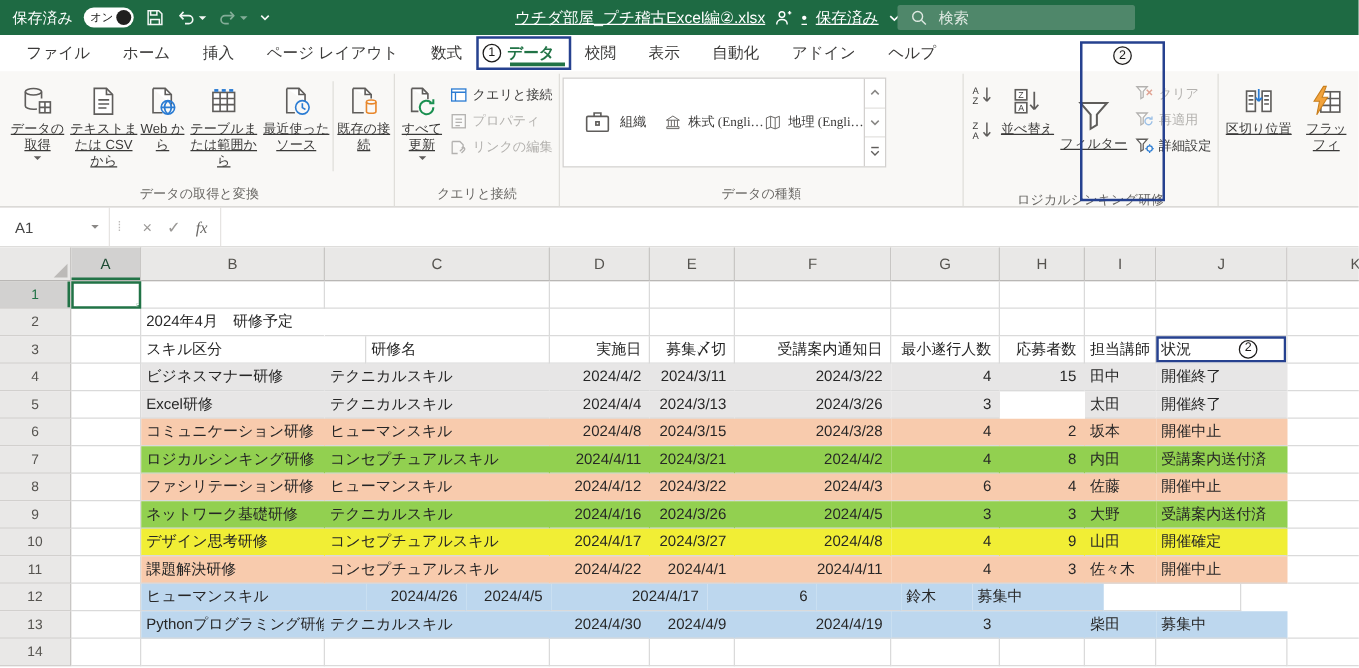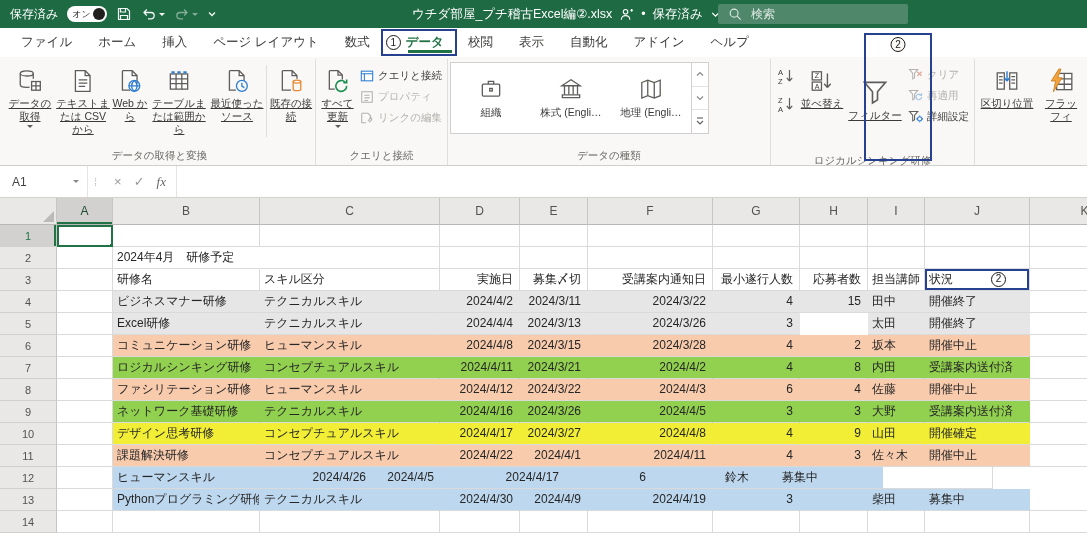--- a/index.html
+++ b/index.html
@@ -11,21 +11,21 @@
     display:flex; align-items:center; font-size:12px; }
   .tb-left { display:flex; align-items:center; gap:9px; padding-left:10px; }
   .toggle { position:relative; width:40px; height:16px; background:#fff; border-radius:9px;
     display:flex; align-items:center; cursor:pointer; }
   .toggle-txt { color:#1b1a19; font-size:9px; margin-left:5px; }
   .knob { position:absolute; right:2px; width:12px; height:12px; border-radius:50%; background:#201f1e; }
   .tb-btn { display:flex; align-items:center; gap:2px; cursor:pointer; opacity:.95; }
   .tb-btn.dis { opacity:.45; }
   .caret-w { width:0; height:0; border:3px solid transparent; border-top-color:#fff; margin-top:3px; }
   .tb-title { position:absolute; left:412px; top:0; height:28px; display:flex; align-items:center;
-    gap:7px; font-size:12.5px; white-space:nowrap; }
+    gap:7px; font-size:12.5px; white-space:nowrap;text-decoration:underline; }
   .searchbox { position:absolute; left:718px; top:4px; width:190px; height:20px;
     background:#4f876a; border-radius:2px; display:flex; align-items:center; gap:9px;
     padding-left:10px; color:#dfe9e2; font-size:12px; cursor:text; }
 
   
   .tabrow { height:29px; background:#fff; display:flex; align-items:center;
     padding-left:8px; font-size:12.5px; color:#3b3a39; }
   .tab { padding:6px 13px 7px; cursor:pointer; white-space:nowrap; }
   .tab.active { color:#217346; font-weight:bold; }
   .tab-annot { display:flex; align-items:center; border:2px solid #26418f; height:27px;
@@ -48,22 +48,22 @@
   .bigbtn .ic { height:32px; display:flex; align-items:center; }
   .blabel { display:flex; flex-direction:column; align-items:center;text-decoration:underline; }
   .dcaret { width:0; height:0; border:3.5px solid transparent; border-top-color:#5f5d5b; margin:2px auto 0; }
   .vdiv { width:1px; background:#e0deda; height:72px; margin:4px 2px 0; }
   .smallstack { display:flex; flex-direction:column; justify-content:flex-start; gap:3px; padding-top:6px; }
   .smallbtn { display:flex; align-items:center; gap:4px; font-size:10.5px; color:#3b3a39; height:18px;
     padding:0 3px; cursor:pointer; white-space:nowrap; }
   .smallbtn.dis { color:#b3b1ae; }
   .smallbtn.dis svg { opacity:.45; }
   .gallery { border:1px solid #d2d0ce; background:#fff; display:flex; height:72px; margin-top:3px; }
-  .gitem { width:80px; display:flex; flex-direction:column; align-items:center; justify-content:center;
-    gap:5px; font-size:10.5px; color:#3b3a39; cursor:pointer; white-space:nowrap; overflow:hidden; }
+  .gitem { width:80px; display:flex; flex-direction:row; align-items:center; justify-content:center;
+    gap:5px; font-size:10.5px; color:#3b3a39; cursor:pointer; white-space:nowrap; overflow:hidden;font-family:Liberation Serif, serif; }
   .gscroll { width:17px; border-left:1px solid #d2d0ce; display:flex; flex-direction:column; }
   .gs { flex:1; display:flex; align-items:center; justify-content:center; border-bottom:1px solid #e4e2e0; cursor:pointer; }
   .gs:last-child { border-bottom:none; }
   .sortstack { display:flex; flex-direction:column; gap:10px; padding:6px 2px 0; width:26px; }
   .iconbtn { cursor:pointer; display:flex; justify-content:center; }
   .w46{width:46px;} .w58{width:60px;} .w58b{width:58px;} .w36{width:36px;}
   .w62{width:62px;} .w54{width:54px;} .w44{width:44px;} .w60{width:60px;} .w48{width:48px;}
 
   
   .filter-annot { position:absolute; left:864px; top:33px; width:68px; height:128px;
@@ -536,22 +536,22 @@
       <div class="cell r" style="width: 125px;"></div>
       <div class="cell r" style="width: 87px;"></div>
       <div class="cell r" style="width: 68px;"></div>
       <div class="cell" style="width: 57px;"></div>
       <div class="cell" style="width: 105px;"></div>
       <div class="cell" style="width: 110px;"></div>
     </div>
     <div class="xrow">
       <div class="gut">3</div>
       <div class="cell" style="width: 56px;"></div>
+      <div class="cell" style="width: 180px;">スキル区分</div>
       <div class="cell" style="width: 147px;">研修名</div>
-      <div class="cell" style="width: 180px;">スキル区分</div>
       <div class="cell r" style="width: 80px;">実施日</div>
       <div class="cell r" style="width: 68px; font-family: Liberation Serif, serif;">募集〆切</div>
       <div class="cell r" style="width: 125px;">受講案内通知日</div>
       <div class="cell r" style="width: 87px;">最小遂行人数</div>
       <div class="cell r" style="width: 68px;">応募者数</div>
       <div class="cell" style="width: 57px;">担当講師</div>
       <div class="cell annotcell" style="width: 105px;">状況<span class="circ">2</span></div>
       <div class="cell" style="width: 110px;"></div>
     </div>
     <div class="xrow">

